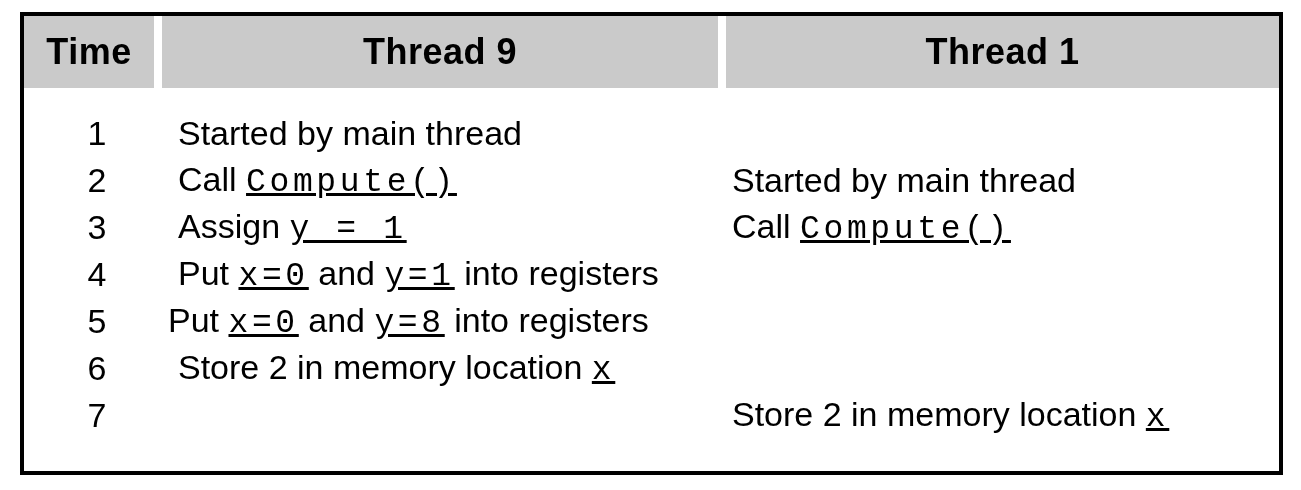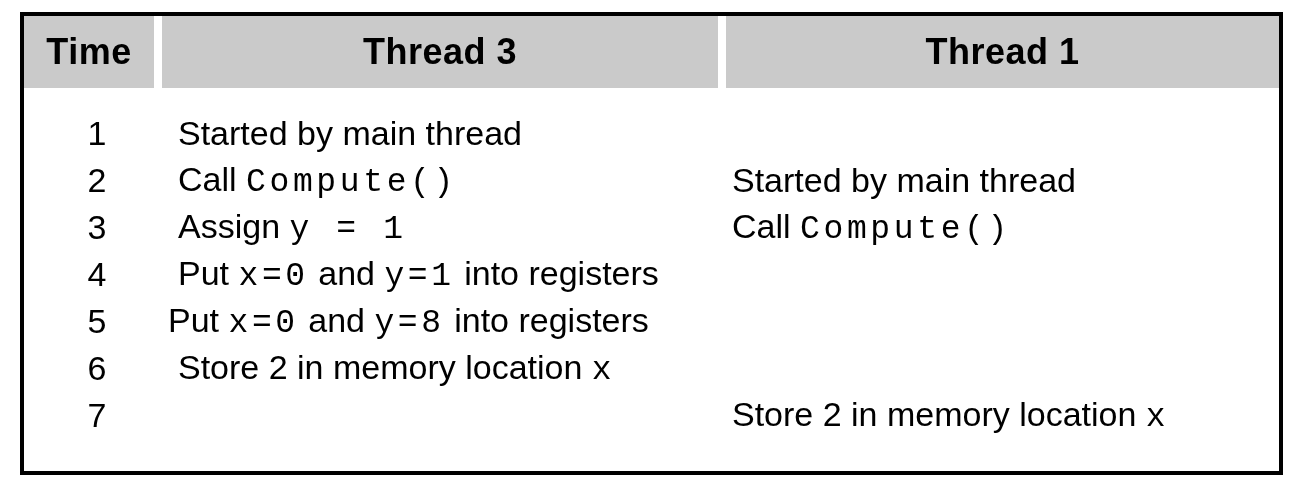--- a/index.html
+++ b/index.html
@@ -65,29 +65,30 @@
   }
   .cell-thread1 {
     padding-left: 6px;
     white-space: nowrap;
     overflow: hidden;
   }
   .mono {
     font-family: "Liberation Mono", "DejaVu Sans Mono", monospace;
     letter-spacing: 0.11em;
     font-size: 33px;
+    text-decoration: underline;
   }
 </style>
 </head>
 <body style="--page-bg: #ffffff; --text-color: #000000; --border-color: #000000; --header-bg: #cacaca;">
 
 <div class="exec-table">
   <div class="thead">
     <div class="th">Time</div>
-    <div class="th">Thread 3</div>
+    <div class="th">Thread 9</div>
     <div class="th">Thread 1</div>
   </div>
   <div class="tbody" id="tbody">
       <div class="trow">
         <div class="cell-time">1</div>
         <div class="cell-thread0"><span class="seg">Started by main thread</span></div>
         <div class="cell-thread1"></div>
       </div>
       <div class="trow">
         <div class="cell-time">2</div>

